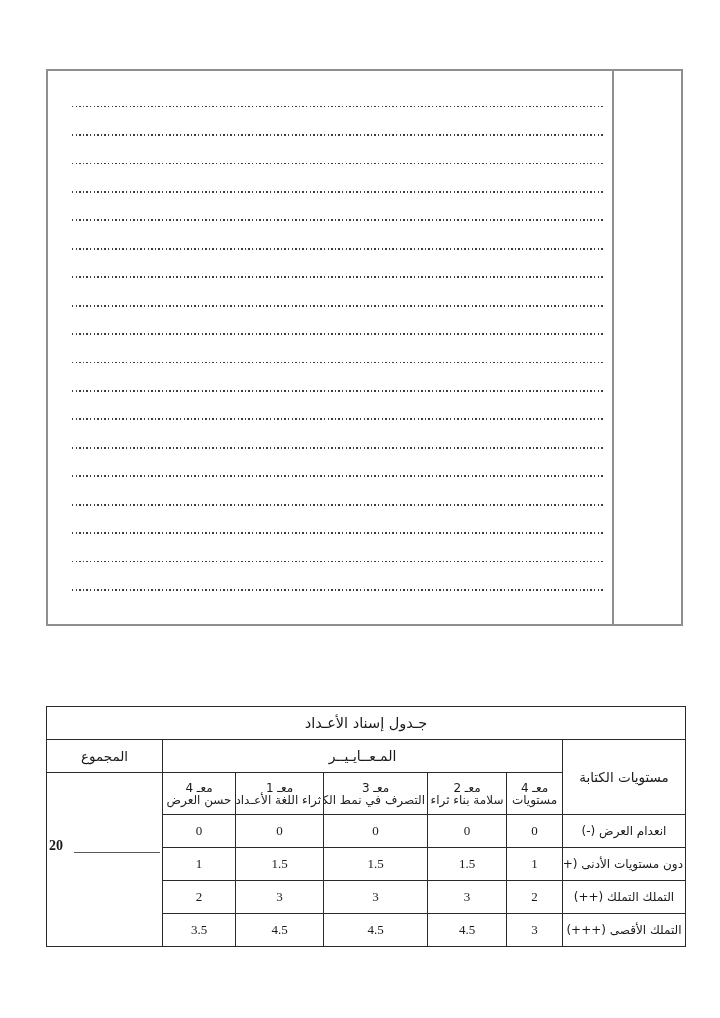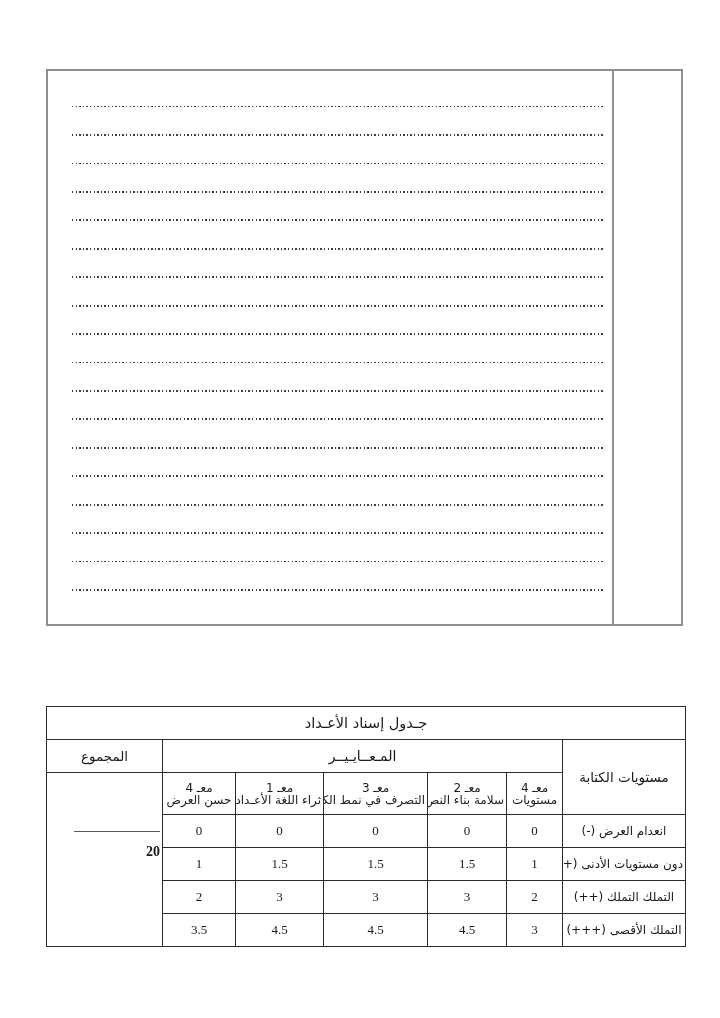--- a/index.html
+++ b/index.html
@@ -86,22 +86,22 @@
   }
   .cell-value {
     font-family: "Liberation Serif", serif;
     font-size: 13px;
   }
   .cell-total {
     vertical-align: middle;
   }
   .total-wrap {
     display: flex;
-    flex-direction: column;
-    align-items: flex-start;
+    flex-direction: row;
+    align-items: flex-end;
     justify-content: center;
     transform: translateY(-14px);
     gap: 11px;
   }
   .total-rule {
     width: 86px;
     border-top: 1.6px solid #5a5a5a;
     margin-bottom: 1px;
   }
   .total-value {
@@ -156,21 +156,21 @@
     <td colspan="5" class="cell-criteria-head">المـعــايـيــر</td>
     <td class="cell-total-head">المجموع</td>
   </tr>
   <tr class="tr-criteria">
     <td>
       <span class="crit-code">معـ 4</span>
       <span class="crit-name">مستويات</span>
     </td>
     <td>
       <span class="crit-code">معـ 2</span>
-      <span class="crit-name">سلامة بناء النص</span>
+      <span class="crit-name">سلامة بناء ثراء</span>
     </td>
     <td>
       <span class="crit-code">معـ 3</span>
       <span class="crit-name">التصرف في نمط الكتابة</span>
     </td>
     <td>
       <span class="crit-code">معـ 1</span>
       <span class="crit-name">ثراء اللغة الأعـداد</span>
     </td>
     <td>

